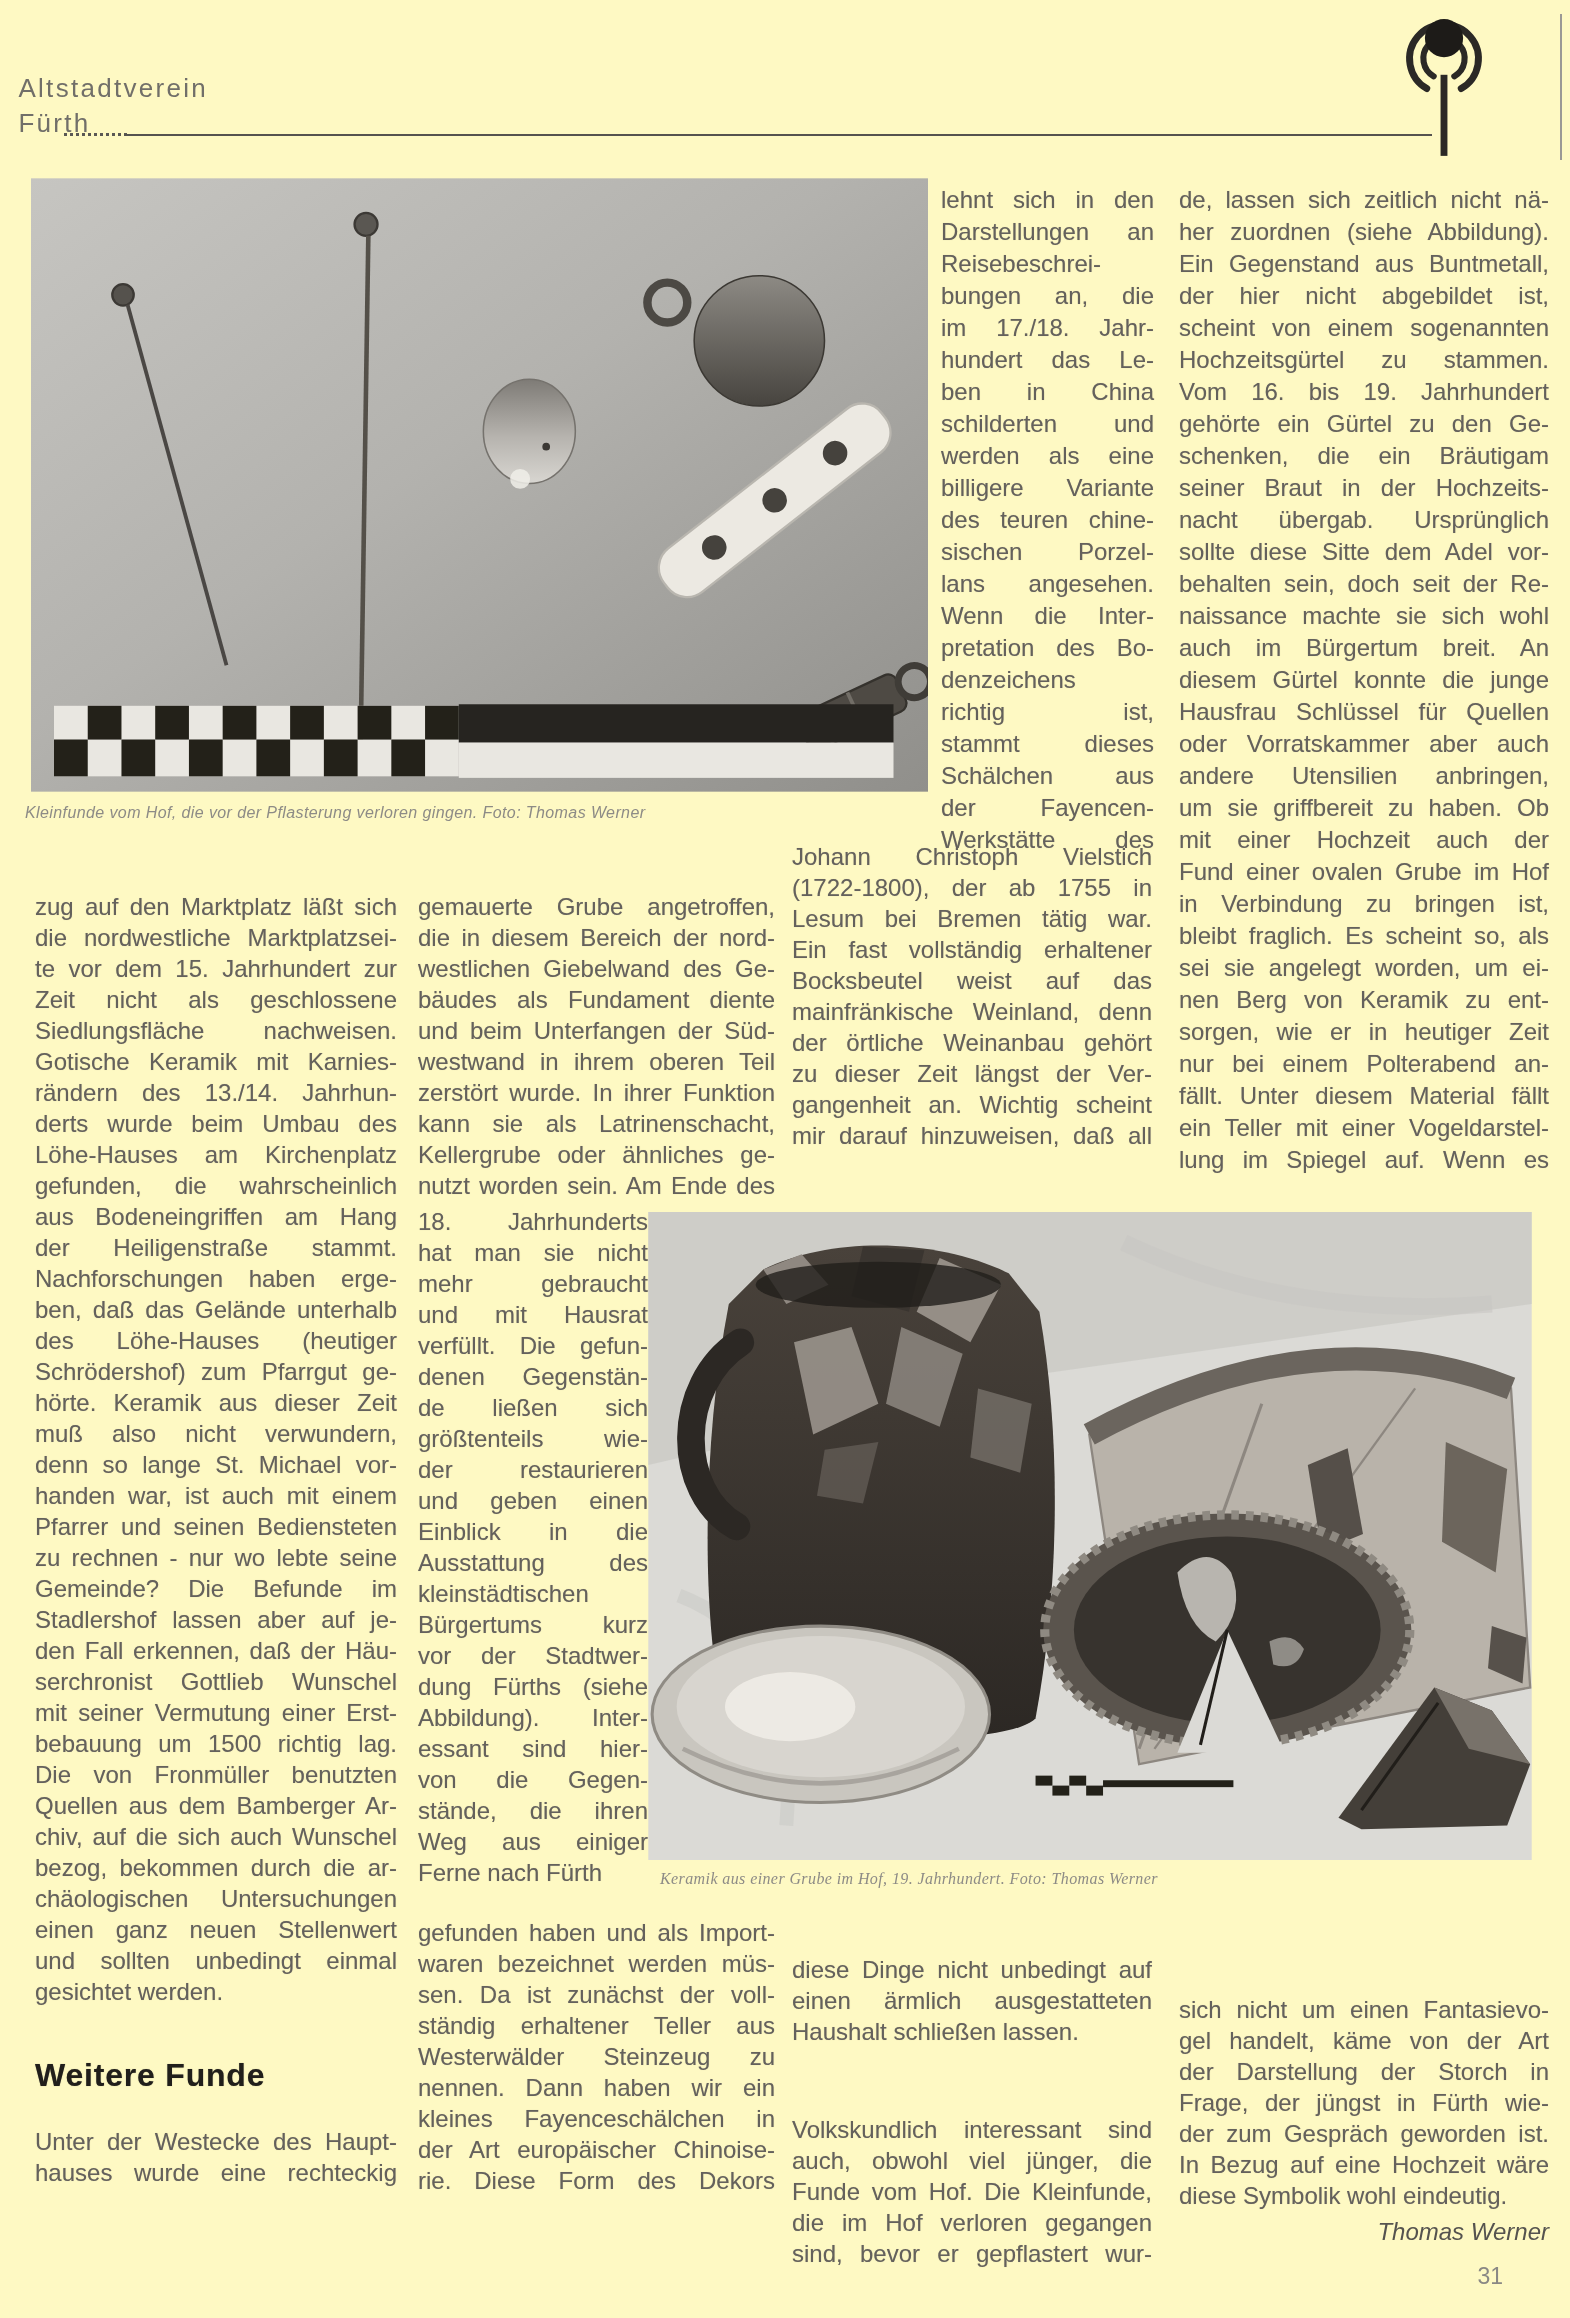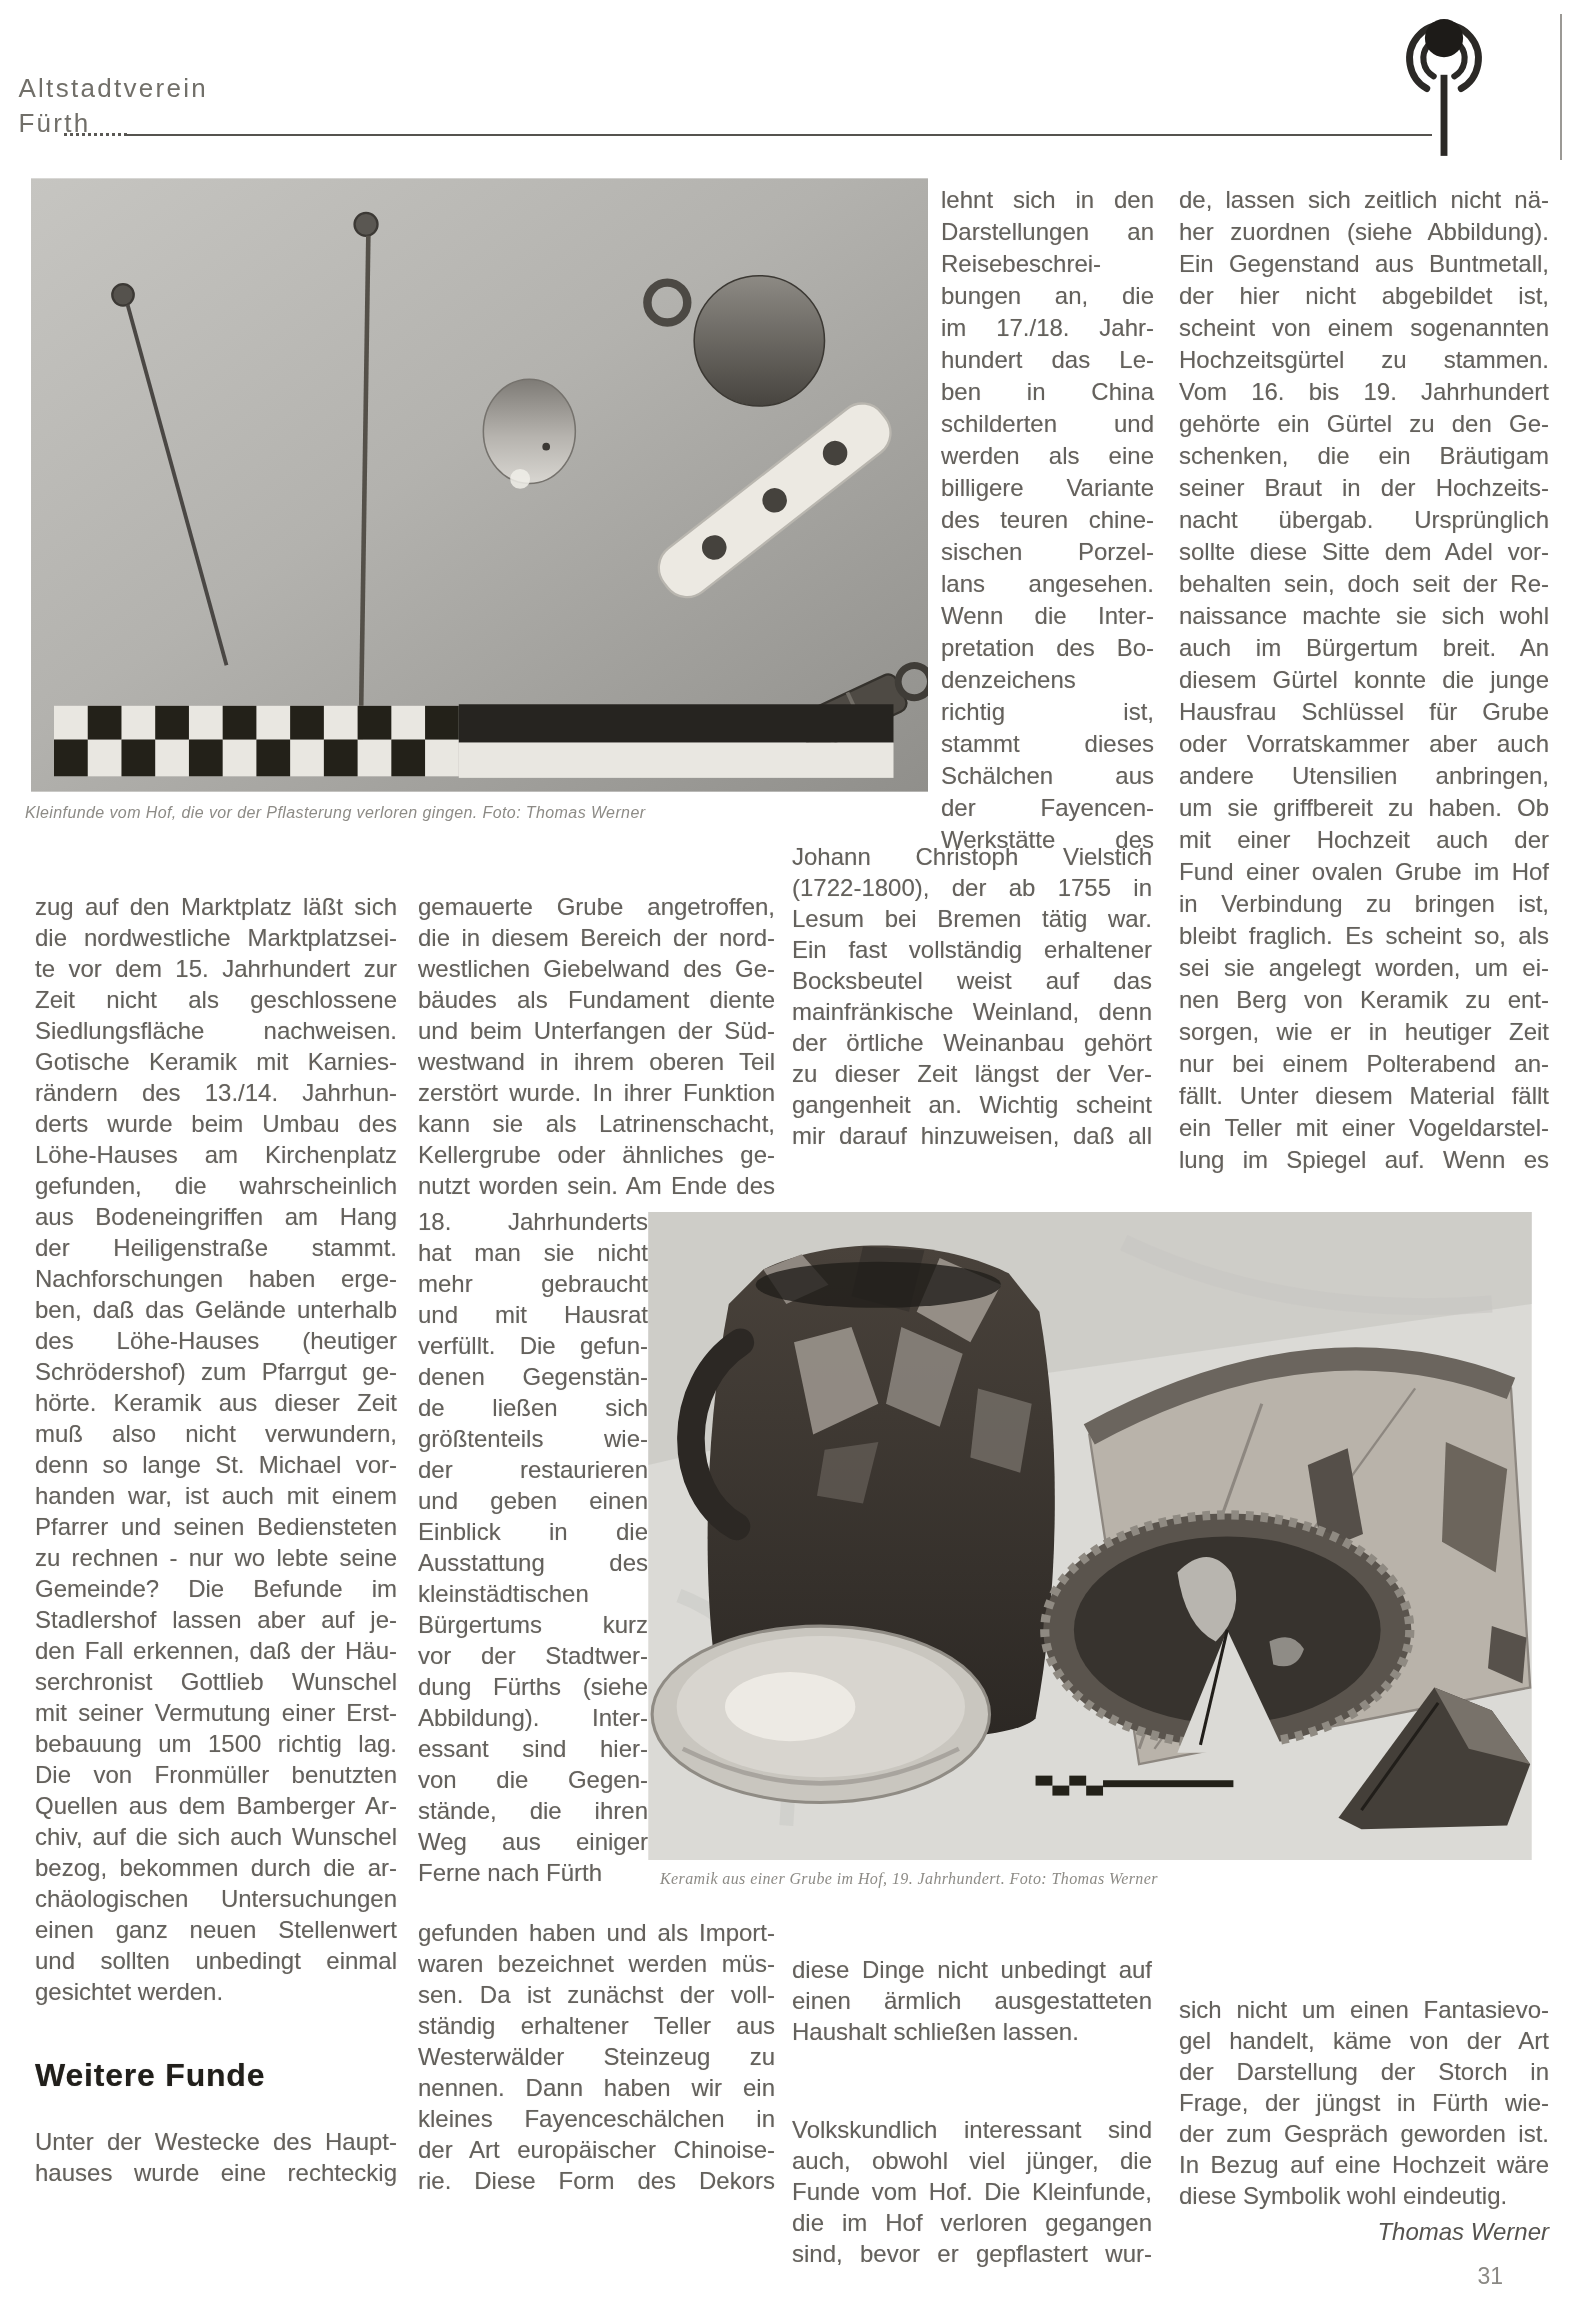--- a/index.html
+++ b/index.html
@@ -1,18 +1,18 @@
 <!DOCTYPE html>
 <html style="font-size:12.3px"><head>
 <meta charset="utf-8">
 <style>
   html,body{margin:0;padding:0;background:#e8e7e4;}
   #page{
     position:relative;width:1571px;height:2319px;margin:0 auto;
-    background:#ffffff;overflow:hidden;
+    background:#fef9c3;overflow:hidden;
     font-family:"Liberation Sans",sans-serif;
   }
   
   .org{position:absolute;left:18.4px;top:71px;color:#716f69;font-size:26px;
        line-height:35px;letter-spacing:2.3px;font-weight:400;}
   .rule-dashed{position:absolute;left:64px;top:133px;width:63px;height:0;
        border-top:3.8px dotted #5a5854;}
   .rule-main{position:absolute;left:124px;top:134px;width:1308px;height:2.3px;background:#55534f;}
   .edge-tick{position:absolute;left:1560px;top:14px;width:1.5px;height:146px;background:#9b9995;}
   .logo{position:absolute;left:1398px;top:9.2px;width:92px;height:153px;}
@@ -331,21 +331,21 @@
       <div class="tl">Vom 16. bis 19. Jahrhundert</div>
       <div class="tl">gehörte ein Gürtel zu den Ge-</div>
       <div class="tl">schenken, die ein Bräutigam</div>
       <div class="tl">seiner Braut in der Hochzeits-</div>
       <div class="tl">nacht übergab. Ursprünglich</div>
       <div class="tl">sollte diese Sitte dem Adel vor-</div>
       <div class="tl">behalten sein, doch seit der Re-</div>
       <div class="tl">naissance machte sie sich wohl</div>
       <div class="tl">auch im Bürgertum breit. An</div>
       <div class="tl">diesem Gürtel konnte die junge</div>
-      <div class="tl">Hausfrau Schlüssel für Grube</div>
+      <div class="tl">Hausfrau Schlüssel für Quellen</div>
       <div class="tl">oder Vorratskammer aber auch</div>
       <div class="tl">andere Utensilien anbringen,</div>
       <div class="tl">um sie griffbereit zu haben. Ob</div>
       <div class="tl">mit einer Hochzeit auch der</div>
       <div class="tl">Fund einer ovalen Grube im Hof</div>
       <div class="tl">in Verbindung zu bringen ist,</div>
       <div class="tl">bleibt fraglich. Es scheint so, als</div>
       <div class="tl">sei sie angelegt worden, um ei-</div>
       <div class="tl">nen Berg von Keramik zu ent-</div>
       <div class="tl">sorgen, wie er in heutiger Zeit</div>

